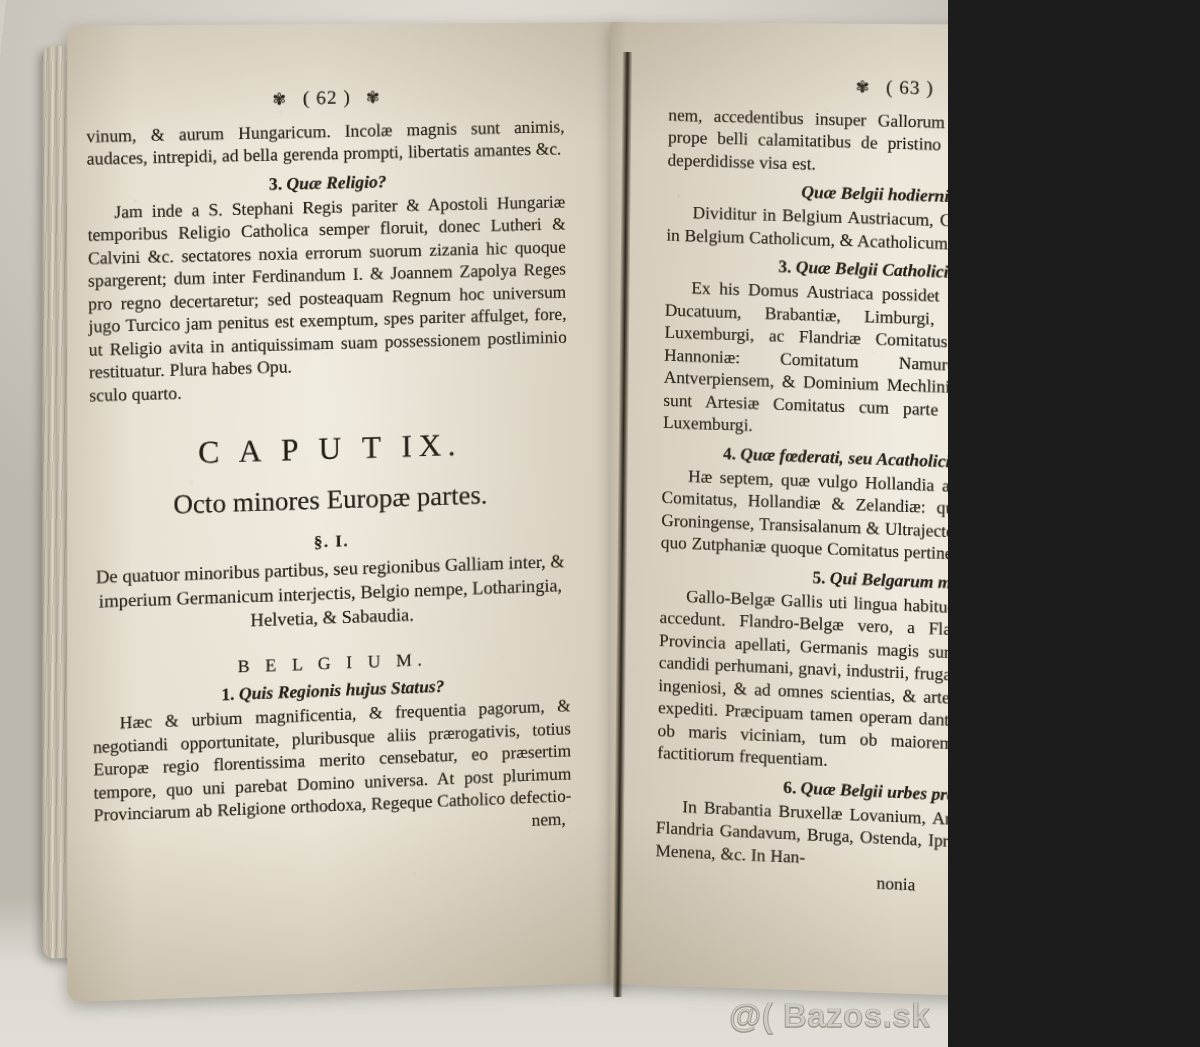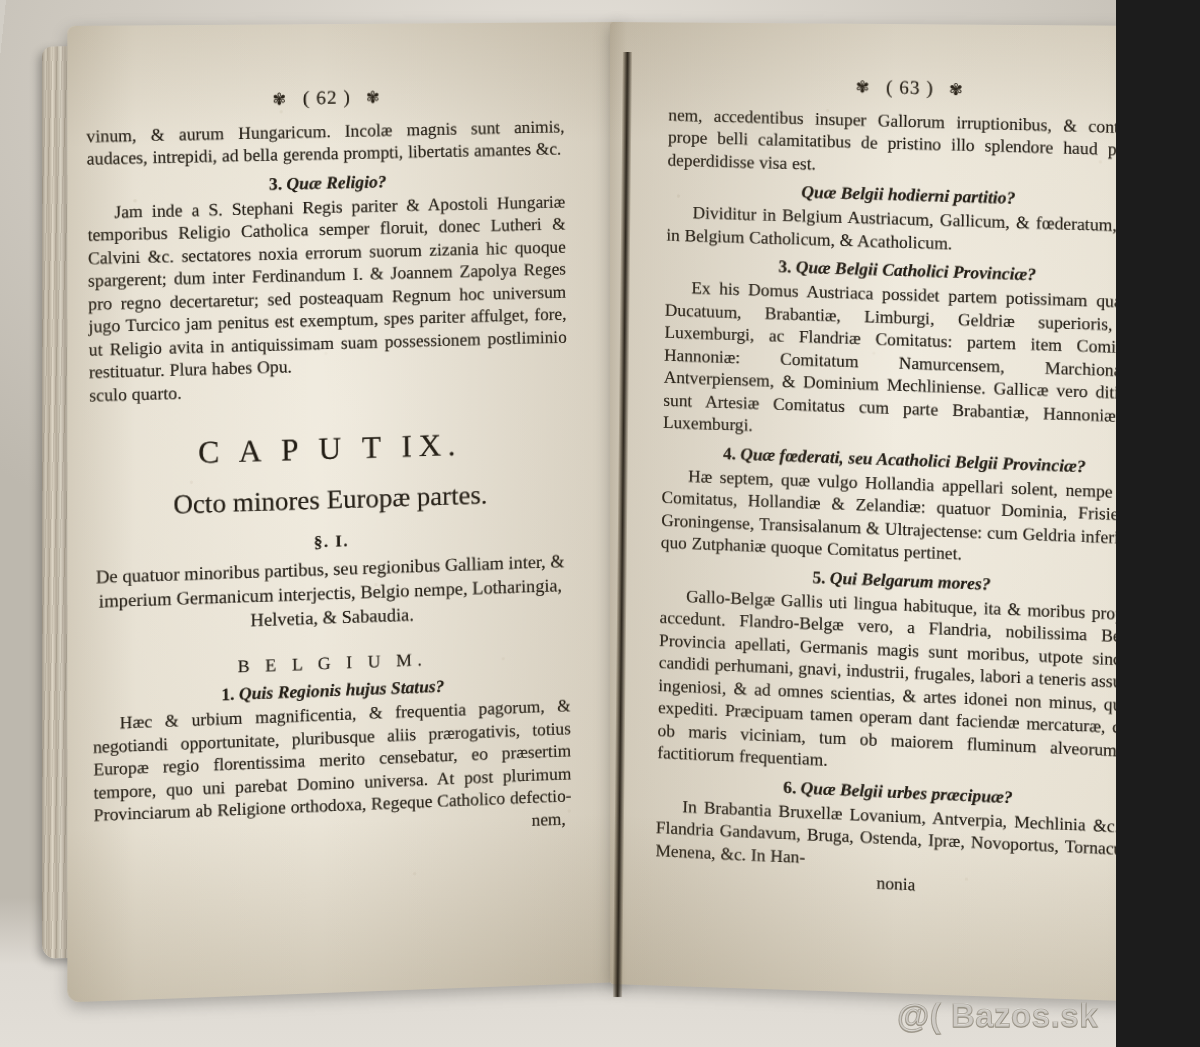--- a/index.html
+++ b/index.html
@@ -2,21 +2,21 @@
 <html><head>
 <meta charset="utf-8">
 <style>
   html, body {
     margin: 0;
     padding: 0;
     background: #1c1c1c;
   }
   #scene {
     position: relative;
-    width: 1116px;
+    width: 948px;
     height: 1047px;
     overflow: hidden;
     background: #d8d4cc;
     font-family: "Liberation Serif", serif;
   }
 
   
   .backdrop {
     position: absolute;
     inset: 0;

